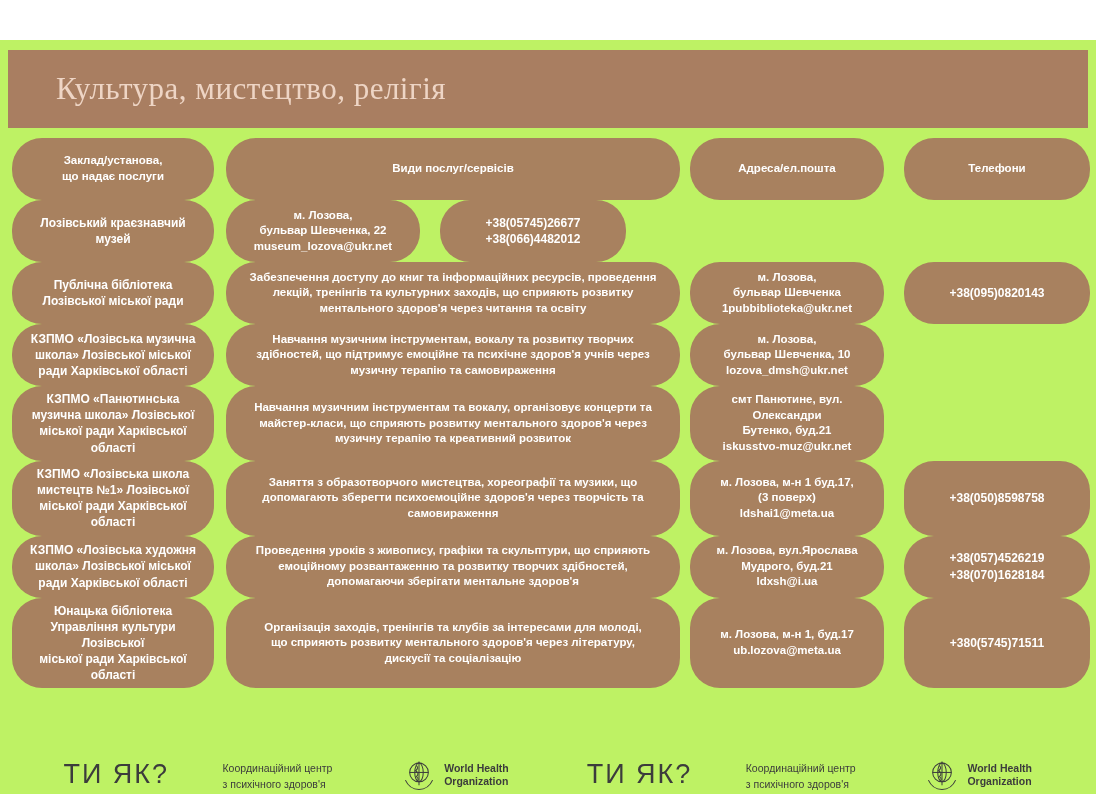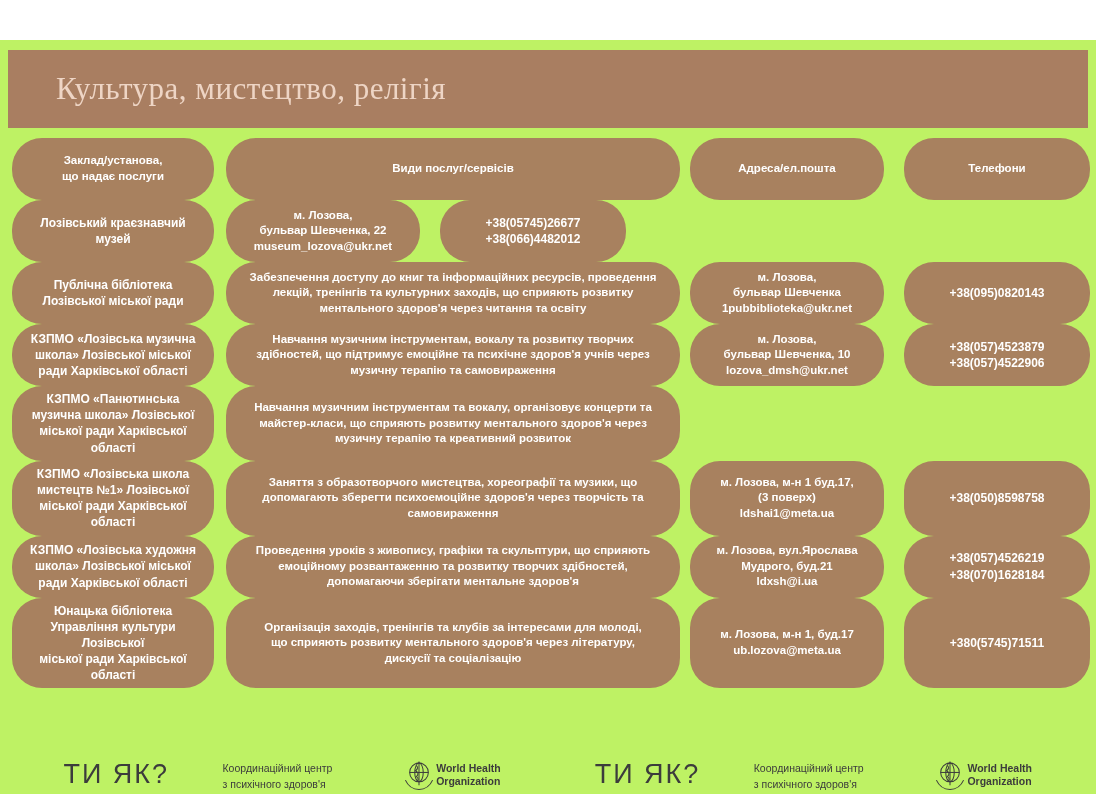--- a/index.html
+++ b/index.html
@@ -87,21 +87,21 @@
     line-height: 1.6;
     white-space: pre-line;
     color: #4a4a4a;
   }
   .coord {
     font-size: 10.5px;
     line-height: 1.55;
     white-space: pre-line;
   }
   .who { }
-  .who-top { display: flex; align-items: center; }
+  .who-top { display: flex; align-items: center; gap: 8px; }
   .who-emblem { flex: 0 0 auto; }
   .who-name {
     font-weight: 700;
     font-size: 10.5px;
     line-height: 1.18;
     white-space: pre-line;
   }
   .who-line {
     border-top: 1px solid #3c3c3c;
     margin: 4px 0 3px 42px;
@@ -145,27 +145,28 @@
 1pubbiblioteka@ukr.net</div>
       <div class="cell c4">+38(095)0820143</div>
     </div>
 
     <div class="row">
       <div class="cell c1">КЗПМО «Лозівська музична школа» Лозівської міської ради Харківської області</div>
       <div class="cell c2">Навчання музичним інструментам, вокалу та розвитку творчих здібностей, що підтримує емоційне та психічне здоров'я учнів через музичну терапію та самовираження</div>
       <div class="cell c3">м. Лозова,
 бульвар Шевченка, 10
 lozova_dmsh@ukr.net</div>
-      <div class="cell c4">+38(057)4523879
-+38(057)4522906</div>
     </div>
 
     <div class="row">
       <div class="cell c1">КЗПМО «Панютинська музична школа» Лозівської міської ради Харківської області</div>
       <div class="cell c2">Навчання музичним інструментам та вокалу, організовує концерти та майстер-класи, що сприяють розвитку ментального здоров'я через музичну терапію та креативний розвиток</div>
+      <div class="cell c3">смт Панютине, вул. Олександри
+Бутенко, буд.21
+iskusstvo-muz@ukr.net</div>
     </div>
 
     <div class="row">
       <div class="cell c1">КЗПМО «Лозівська школа мистецтв №1» Лозівської міської ради Харківської області</div>
       <div class="cell c2">Заняття з образотворчого мистецтва, хореографії та музики, що допомагають зберегти психоемоційне здоров'я через творчість та самовираження</div>
       <div class="cell c3">м. Лозова, м-н 1 буд.17,
 (3 поверх)
 ldshai1@meta.ua</div>
       <div class="cell c4">+38(050)8598758</div>
     </div>

